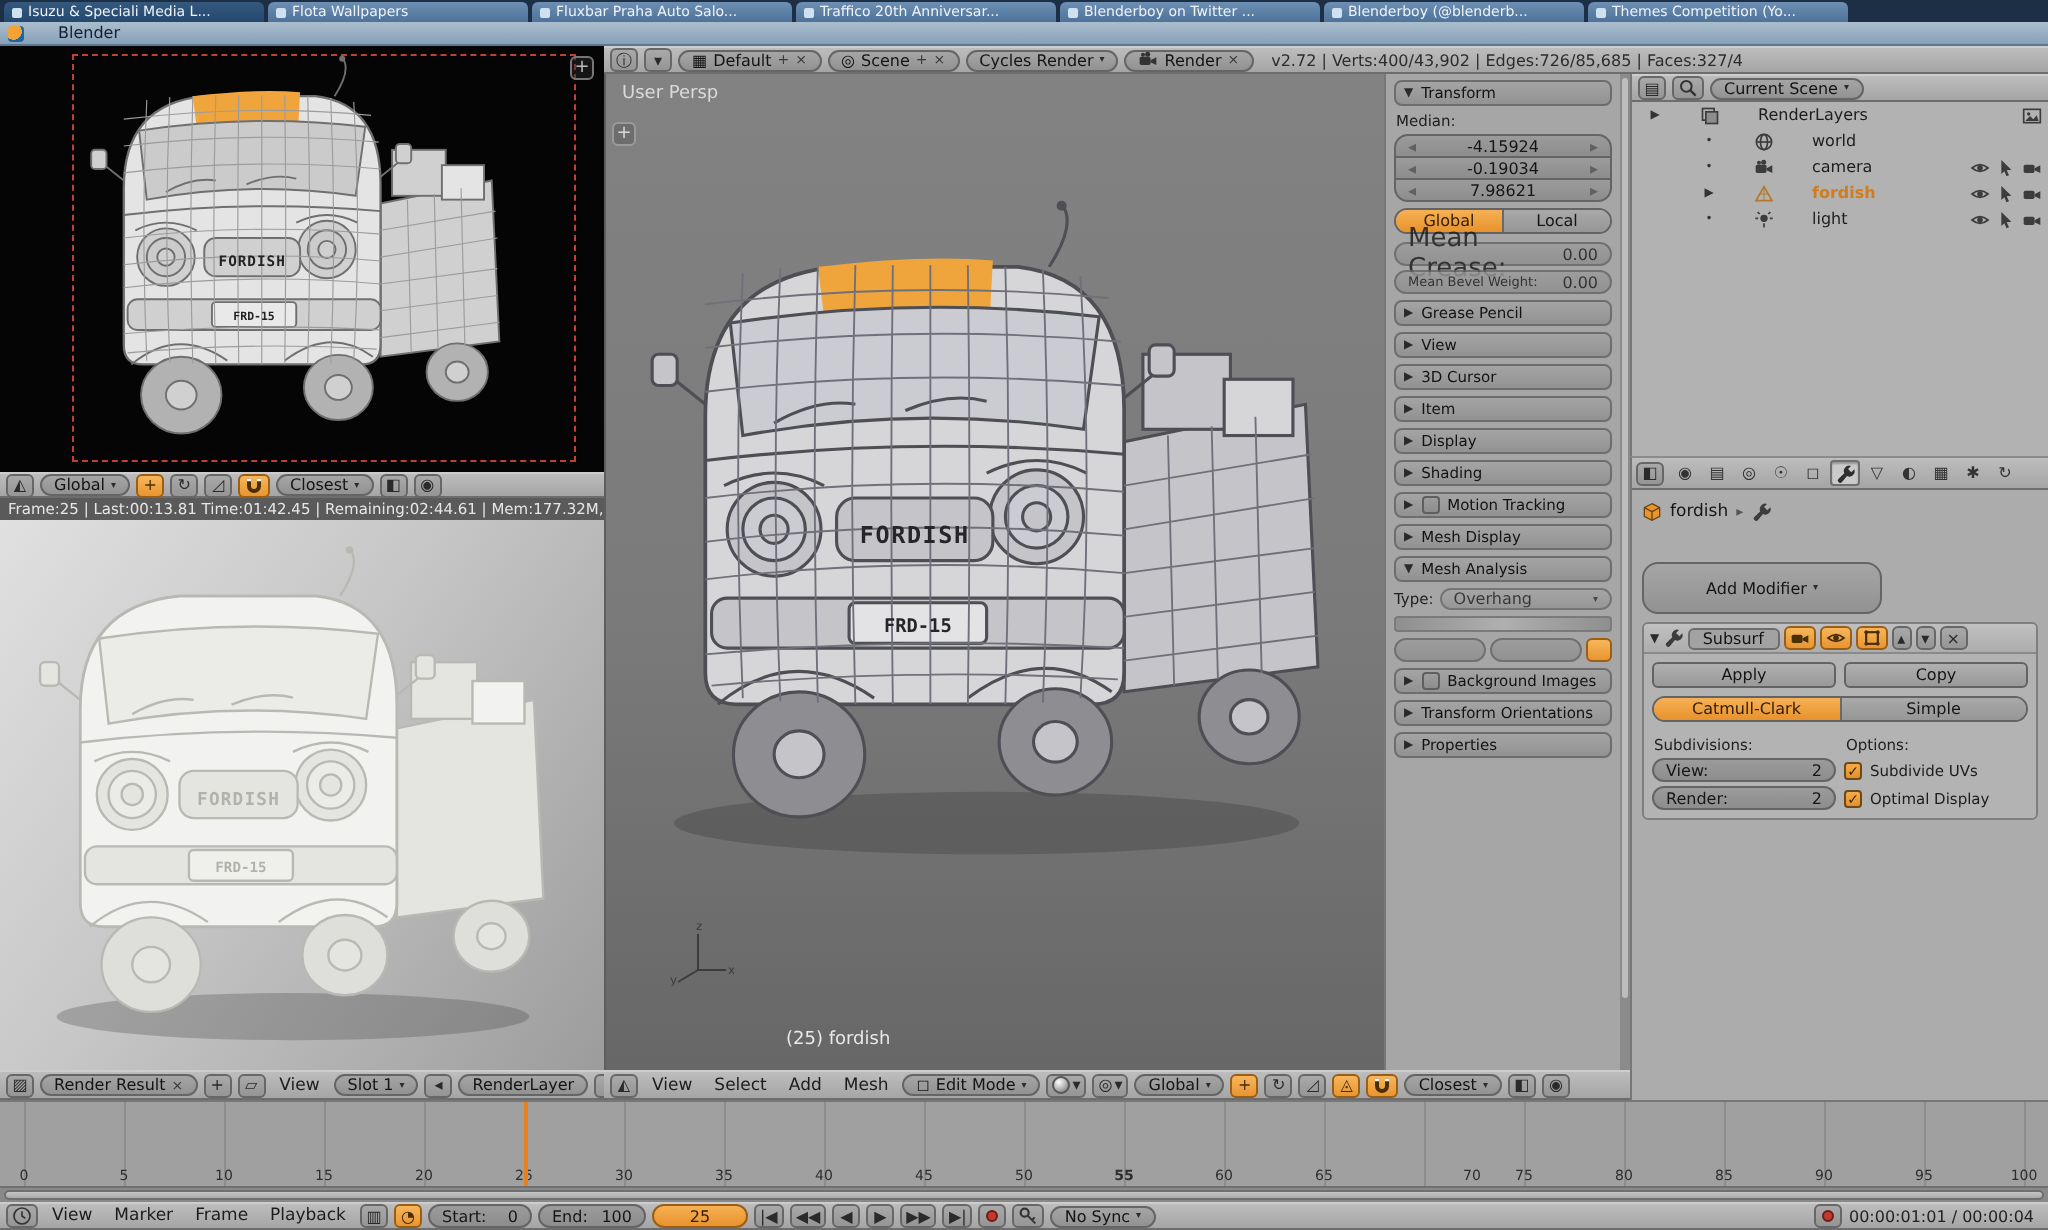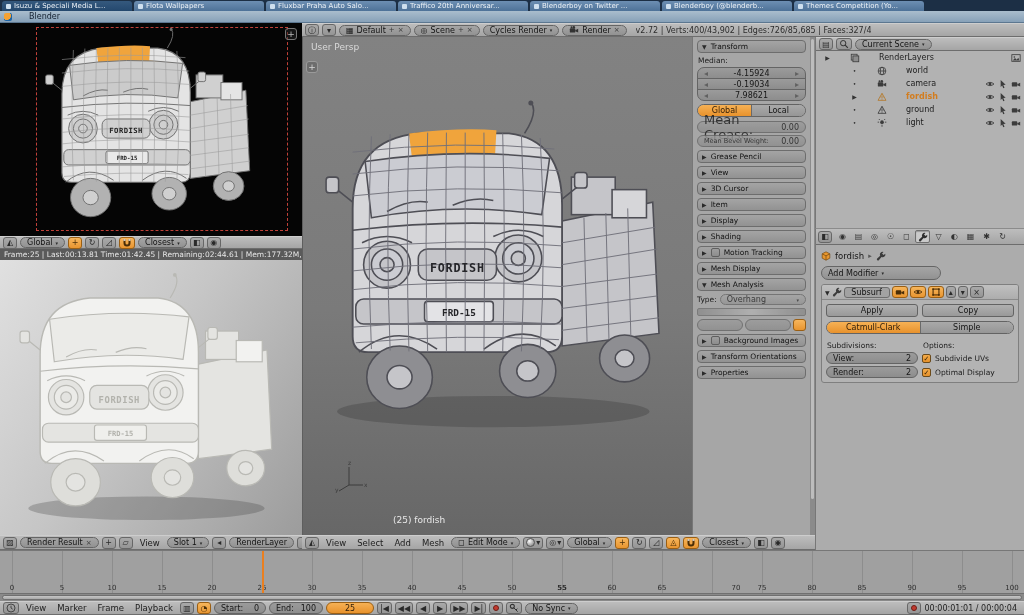--- a/index.html
+++ b/index.html
@@ -471,44 +471,20 @@
             <rect x="1" y="4" width="6.5" height="5" rx="1" fill="currentColor"></rect>
             <path d="M7.5 6.2 L11 4.4 V9 L7.5 7.4 Z" fill="currentColor"></path>
           </svg>
       </span>
     </div>
     <div class="out-row">
       <span class="indent"></span>
         <span class="out-expand">•</span>
       <span>
           <svg class="mi" viewBox="0 0 12 12">
-            <path d="M6 1.6 L10.8 10 H1.2 Z" fill="none" stroke="#3c3c3c"></path>
-            <path d="M6 1.6 L6 10 M3.5 6 H8.5" stroke="#3c3c3c" stroke-width=".6"></path>
-          </svg>
-        </span>
-      <span class="out-label">ground</span>
-      <span class="out-trail">
-        <svg class="mi" viewBox="0 0 12 12">
-            <path d="M1.2 6 Q6 2 10.8 6 Q6 10 1.2 6 Z" fill="none" stroke="currentColor"></path>
-            <circle cx="6" cy="6" r="1.7" fill="currentColor"></circle>
-          </svg>
-        <svg class="mi" viewBox="0 0 12 12">
-            <path d="M3.2 1.2 L9.2 7 L6.4 7.3 L7.8 10.4 L6.3 11 L5 7.9 L3.2 9.6 Z" fill="currentColor"></path>
-          </svg>
-        <svg class="mi" viewBox="0 0 12 12">
-            <rect x="1" y="4" width="6.5" height="5" rx="1" fill="currentColor"></rect>
-            <path d="M7.5 6.2 L11 4.4 V9 L7.5 7.4 Z" fill="currentColor"></path>
-          </svg>
-      </span>
-    </div>
-    <div class="out-row">
-      <span class="indent"></span>
-        <span class="out-expand">•</span>
-      <span>
-          <svg class="mi" viewBox="0 0 12 12">
             <circle cx="6" cy="5" r="2.2" fill="#3c3c3c"></circle>
             <path d="M6 8 V10.5 M2.5 5 H.8 M11.2 5 H9.5 M3.4 2.4 L2.2 1.2 M8.6 2.4 L9.8 1.2" stroke="#3c3c3c"></path>
           </svg>
         </span>
       <span class="out-label">light</span>
       <span class="out-trail">
         <svg class="mi" viewBox="0 0 12 12">
             <path d="M1.2 6 Q6 2 10.8 6 Q6 10 1.2 6 Z" fill="none" stroke="currentColor"></path>
             <circle cx="6" cy="6" r="1.7" fill="currentColor"></circle>
           </svg>
@@ -547,21 +523,21 @@
         <svg class="mi" viewBox="0 0 12 12">
             <path d="M6 1 L10.6 3.4 V8.6 L6 11 L1.4 8.6 V3.4 Z" fill="#e8962d" stroke="#6b4410" stroke-width=".8"></path>
             <path d="M1.4 3.4 L6 5.8 L10.6 3.4 M6 5.8 V11" fill="none" stroke="#6b4410" stroke-width=".8"></path>
           </svg>
         <span>fordish</span>
         <span style="color:#555;font-size:7px">▸</span>
         <svg class="mi" viewBox="0 0 12 12">
             <path d="M11 3.2 A3.2 3.2 0 0 1 6.6 7.2 L3.6 10.8 A1.35 1.35 0 0 1 1.4 9 L5 5.6 A3.2 3.2 0 0 1 9 1.2 L7.2 3 L9.2 4.9 Z" fill="#3c3c3c"></path>
           </svg>
       </div>
-      <div class="select" style="width:120px;height:14px;justify-content:flex-start;margin-top:3px">
+      <div class="select" style="width:120px;height:26px;justify-content:center;margin-top:18px">
         <span>Add Modifier</span>
         <span class="arr">▾</span>
       </div>
       <div class="modpanel">
         <div class="modhdr">
           <span class="tri">▼</span>
           <svg class="mi" viewBox="0 0 12 12">
               <path d="M11 3.2 A3.2 3.2 0 0 1 6.6 7.2 L3.6 10.8 A1.35 1.35 0 0 1 1.4 9 L5 5.6 A3.2 3.2 0 0 1 9 1.2 L7.2 3 L9.2 4.9 Z" fill="#3c3c3c"></path>
             </svg>
           <span class="modname">Subsurf</span>

